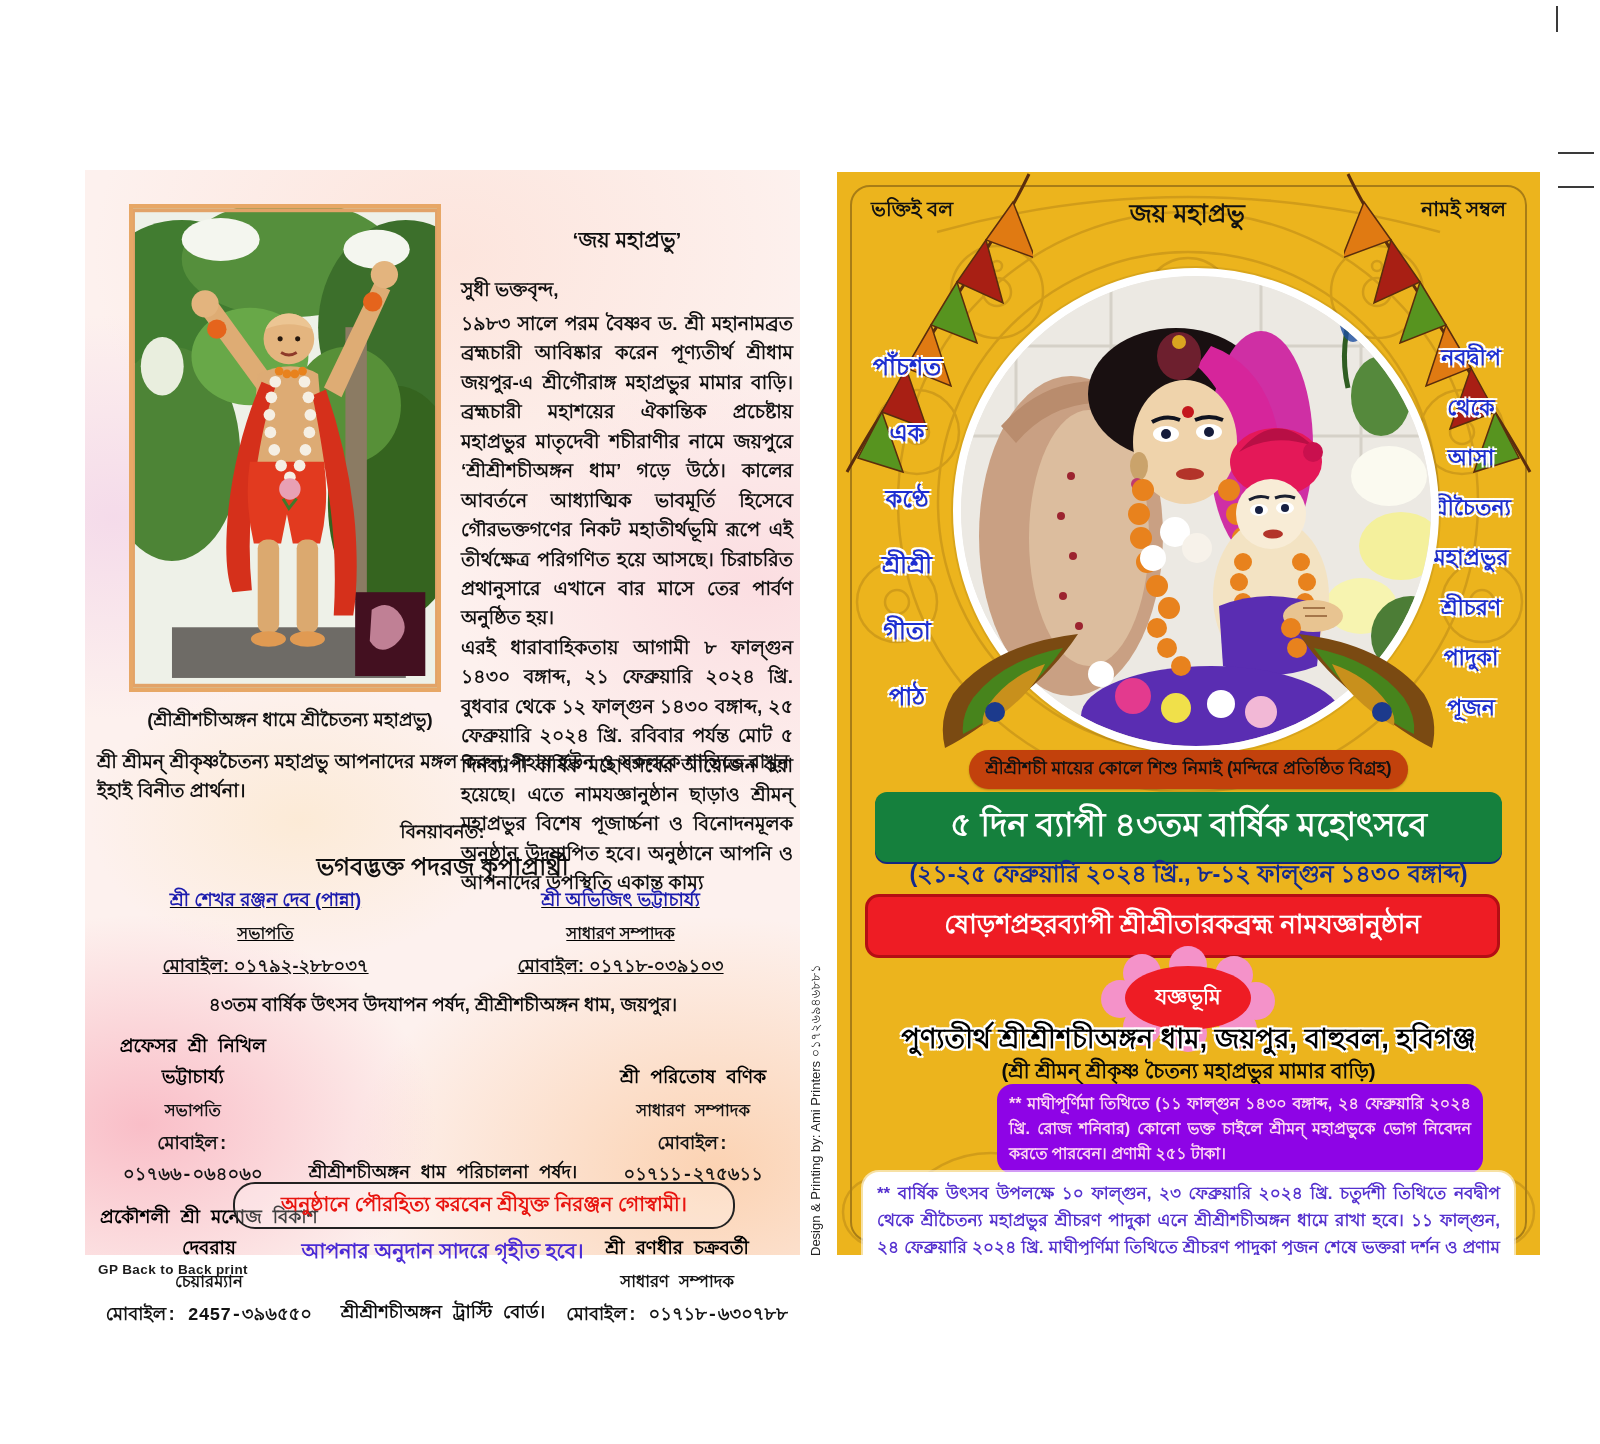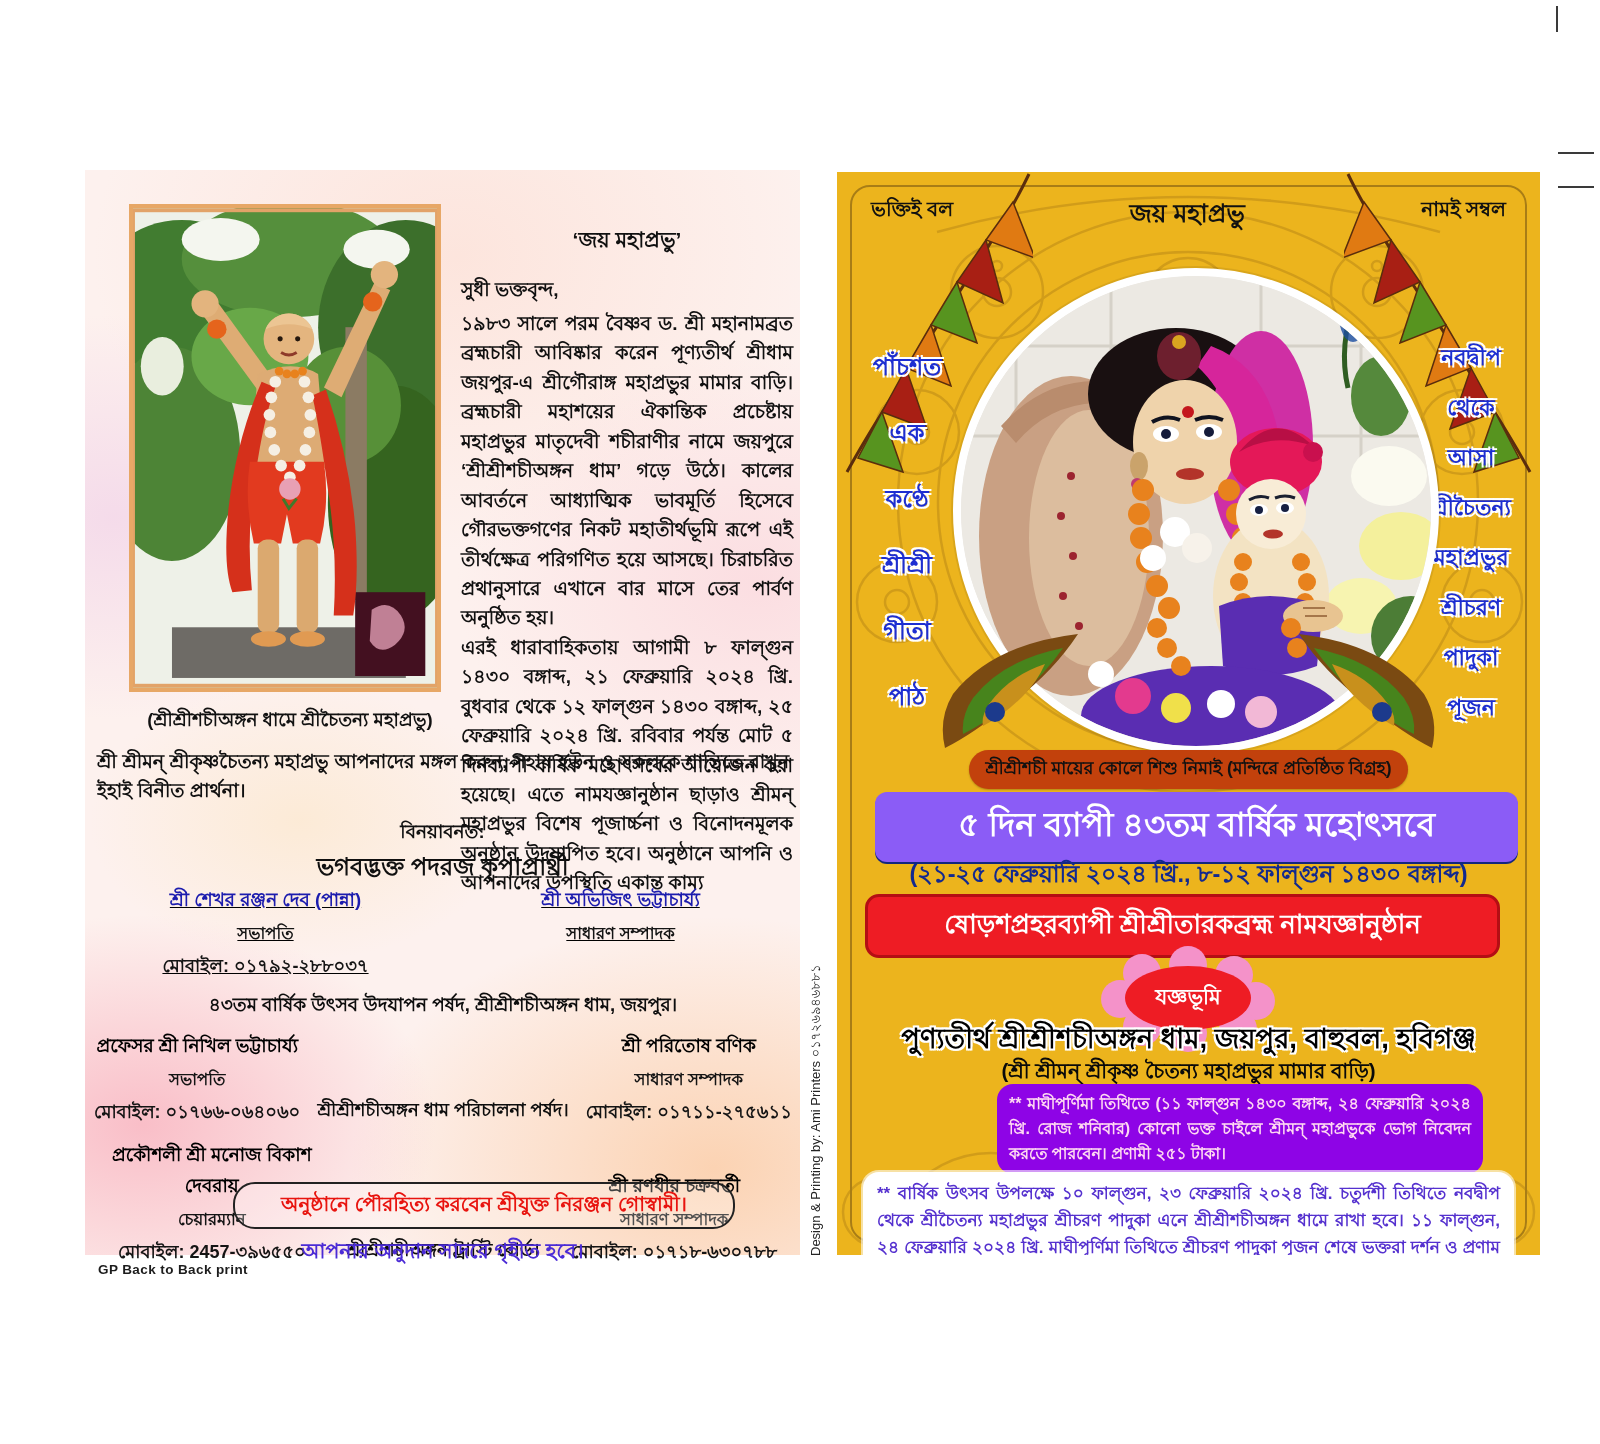--- a/index.html
+++ b/index.html
@@ -31,21 +31,21 @@
   #lp-regards{position:absolute;left:0;top:648px;width:715px;text-align:center;font-size:18.5px;font-weight:600;color:#101010;}
   #lp-devotee{position:absolute;left:0;top:678px;width:715px;text-align:center;font-size:24px;font-weight:600;color:#101010;}
 
   #committees{position:absolute;left:8px;top:716px;width:700px;}
   .person{text-align:center;}
   .person .p-name{font-size:18.5px;font-weight:bold;}
   .name-blue .p-name{color:#1c1cae;}
   .person .p-role{font-size:16.5px;margin-top:4px;color:#141414;font-weight:600;}
   .person .p-mobile{font-size:18px;margin-top:4px;color:#141414;font-weight:bold;}
   .crow{display:grid;grid-template-columns:1fr 1fr;column-gap:10px;text-decoration:underline;}
-  .crow3{display:grid;grid-template-columns:1fr auto 1fr;column-gap:16px;align-items:end;}
+  .crow3{display:grid;grid-template-columns:1fr auto 1fr;column-gap:16px;align-items:end;font-family:Liberation Mono, monospace;}
   .org-line{text-align:center;font-size:18.5px;font-weight:bold;color:#0d0d0d;margin:8px 0 10px 0;}
   .org-mid{font-size:18px;font-weight:bold;color:#0d0d0d;text-align:center;max-width:300px;padding-bottom:2px;}
 
   #priest-box{position:absolute;left:148px;top:1012px;width:478px;border:2px solid #222;
     border-radius:22px;padding:5px 10px;text-align:center;font-size:20px;font-weight:bold;color:#e8140f;
     background:rgba(255,255,255,.25);}
   #donation-line{position:absolute;left:0;top:1066px;width:715px;text-align:center;
     font-size:20.5px;font-weight:bold;color:#4b2bd6;}
 
   #gp-label{position:absolute;left:98px;top:1262px;font-size:13.5px;color:#1c1c1c;font-weight:bold;letter-spacing:.4px;}
@@ -67,22 +67,22 @@
   #deity-circle{position:absolute;left:116px;top:96px;width:470px;height:470px;border-radius:50%;
     border:8px solid #fff;box-sizing:content-box;overflow:hidden;box-shadow:0 0 0 2px rgba(0,0,0,.08);background:#ece9e3;}
   #deity-circle svg{display:block;width:100%;height:100%;}
   .feather{position:absolute;width:150px;height:130px;}
   #feather-left{left:96px;top:452px;}
   #feather-right{right:96px;top:452px;transform:scaleX(-1);}
 
   #rp-caption{position:absolute;left:0;top:578px;width:703px;text-align:center;}
   #rp-caption span{display:inline-block;background:#c2410c;border-radius:20px;padding:5px 16px;
     font-size:17.5px;font-weight:bold;color:#111;box-shadow:0 1px 2px rgba(0,0,0,.25);}
-  #event-banner{position:absolute;left:38px;top:620px;width:627px;background:#8b5cf6;border-radius:12px;
-    text-align:center;color:#fff;font-size:33px;font-weight:bold;padding:7px 8px;box-shadow:0 2px 0 #13277f;}
+  #event-banner{position:absolute;left:38px;top:620px;width:627px;background:#15803d;border-radius:12px;
+    text-align:center;color:#fff;font-size:33px;font-weight:bold;padding:7px 0;box-shadow:0 2px 0 #13277f;}
   #event-dates{position:absolute;left:0;top:684px;width:703px;text-align:center;
     font-size:23.5px;font-weight:bold;color:#12298f;}
   #namajajna-banner{position:absolute;left:28px;top:722px;width:635px;background:#ee1c24;
     border:3px solid #b40e14;border-radius:14px;text-align:center;color:#fff;font-size:26px;
     font-weight:bold;padding:7px 4px;box-sizing:border-box;}
   #flower-badge{position:absolute;left:266px;top:778px;width:170px;height:96px;}
   .petal{position:absolute;width:38px;height:38px;border-radius:50%;background:#f492c9;}
   #badge-oval{position:absolute;left:22px;top:16px;width:126px;height:64px;background:#ee1c24;
     border-radius:50%;display:flex;align-items:center;justify-content:center;color:#fff;
     font-size:21px;font-weight:bold;}
@@ -198,20 +198,21 @@
 
         <div class="crow">
           <div class="person name-blue">
             <div class="p-name">শ্রী শেখর রঞ্জন দেব (পান্না)</div>
             <div class="p-role">সভাপতি</div>
             <div class="p-mobile">মোবাইল: ০১৭৯২-২৮৮০৩৭</div>
           </div>
           <div class="person name-blue">
             <div class="p-name">শ্রী অভিজিৎ ভট্টাচার্য্য</div>
             <div class="p-role">সাধারণ সম্পাদক</div>
+            <div class="p-mobile">মোবাইল: ০১৭১৮-০৩৯১০৩</div>
           </div>
         </div>
         <div class="org-line">৪৩তম বার্ষিক উৎসব উদযাপন পর্ষদ, শ্রীশ্রীশচীঅঙ্গন ধাম, জয়পুর।</div>
 
         <div class="crow3">
           <div class="person">
             <div class="p-name">প্রফেসর শ্রী নিখিল ভট্টাচার্য্য</div>
             <div class="p-role">সভাপতি</div>
             <div class="p-mobile">মোবাইল: ০১৭৬৬-০৬৪০৬০</div>
           </div>

